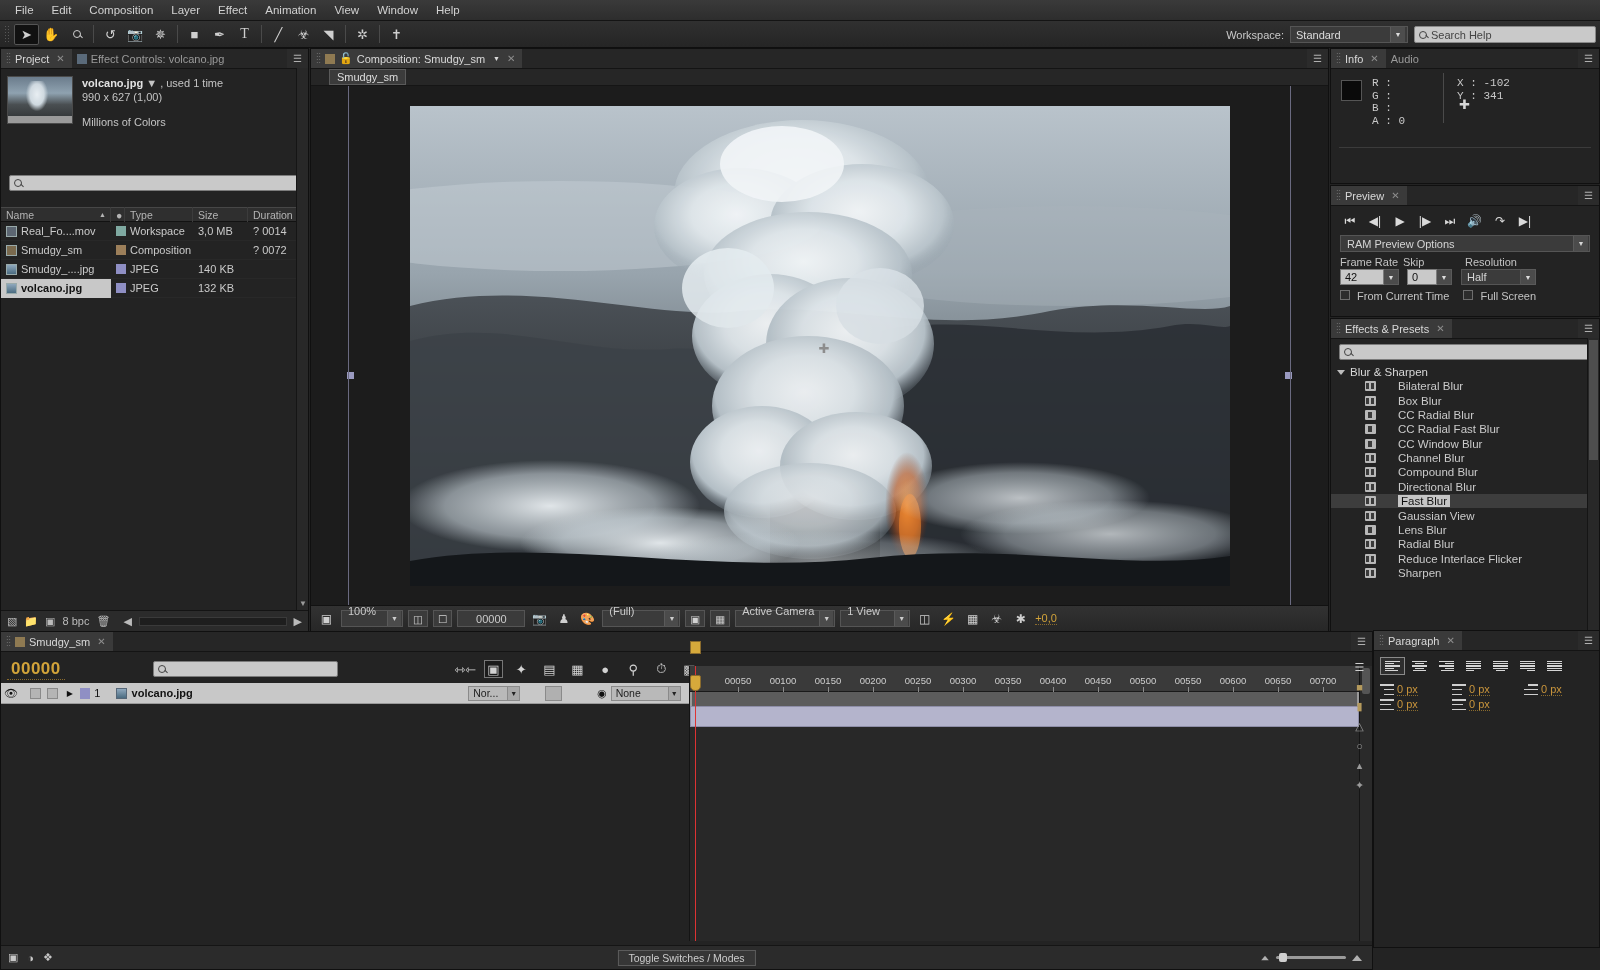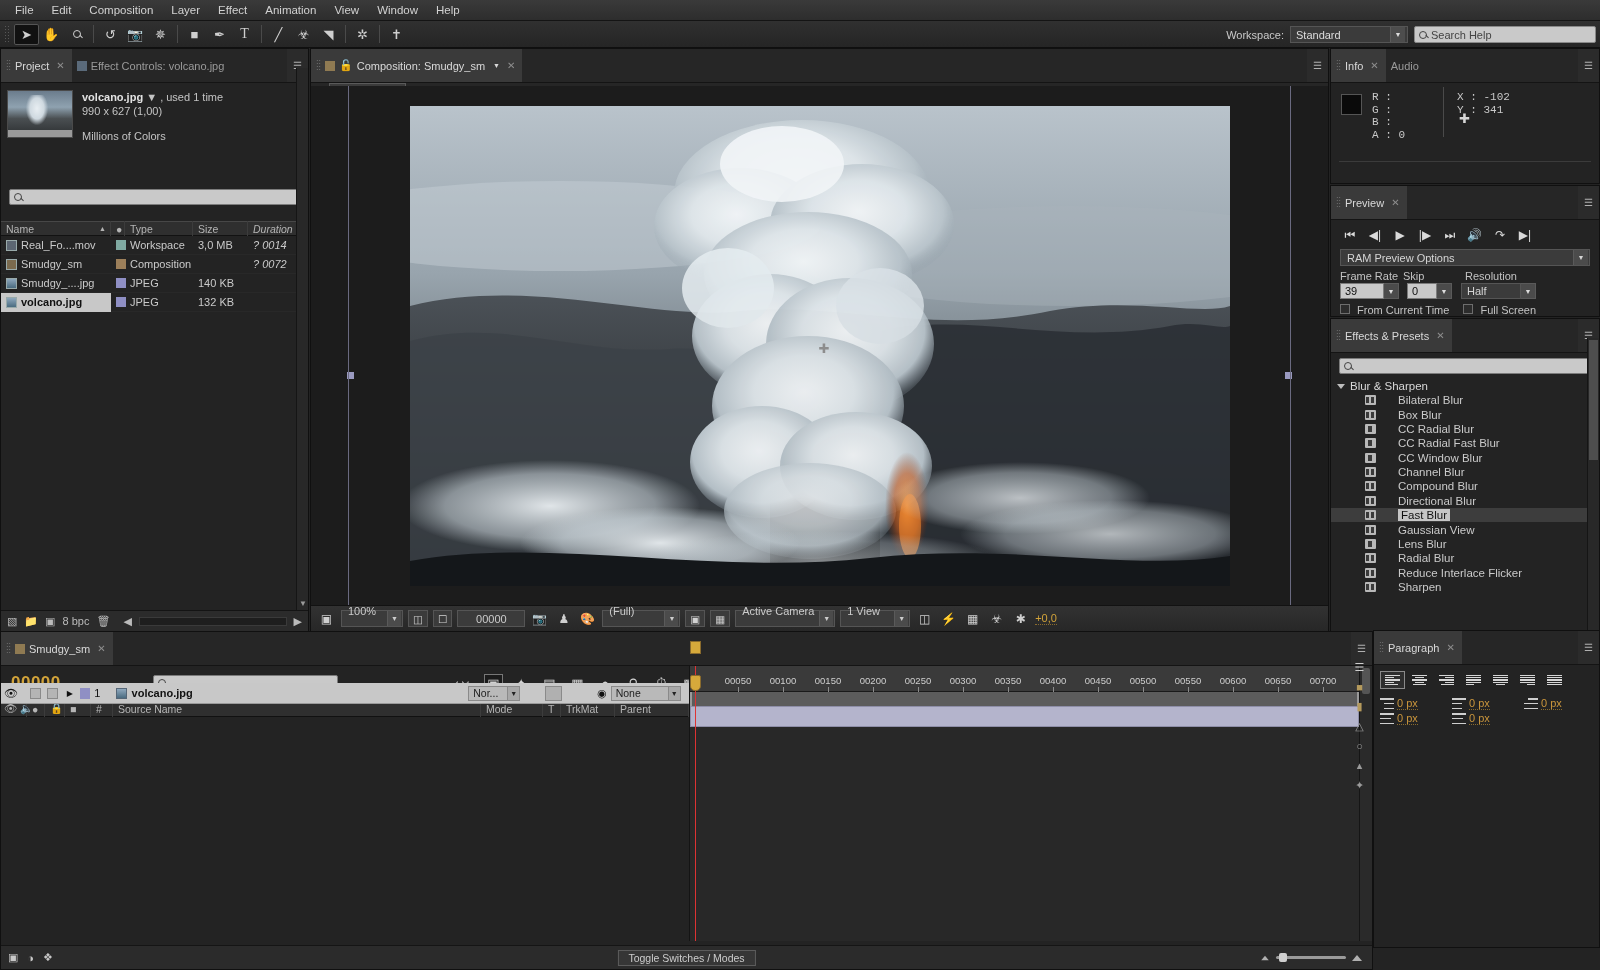--- a/index.html
+++ b/index.html
@@ -51,21 +51,21 @@
     display:flex; align-items:center; padding-left:4px; gap:4px;
   }
   .mag { width:8px; height:8px; border:1.4px solid #444; border-radius:50%;
     position:relative; display:inline-block; flex:none; }
   .mag::after { content:''; position:absolute; width:4px; height:1.4px; background:#444;
     transform:rotate(45deg); right:-3px; bottom:0px; }
   .mag.lt { border-color:#cfcfcf; } .mag.lt::after { background:#cfcfcf; }
 
   
   .panel { position:absolute; background:#232323; border:1px solid #101010; }
-  .ptabs { height:34px; background:#2b2b2b; display:flex; align-items:stretch;
+  .ptabs { height:20px; background:#2b2b2b; display:flex; align-items:stretch;
     border-bottom:1px solid #141414; }
   .ptab { display:flex; align-items:center; padding:0 7px 0 5px; font-size:11px;
     color:#9a9a9a; gap:4px; cursor:default; background:#262626; }
   .ptab.sel { background:#3a3a3a; color:#d9d9d9; }
   .ptab .dots { width:5px; height:13px;
     background-image:radial-gradient(circle,#777 .6px,transparent .7px);
     background-size:2.5px 3px; }
   .ptab .x { font-size:10px; color:#8e8e8e; margin-left:3px; }
   .pmenu { margin-left:auto; padding:0 6px; display:flex; align-items:center;
     color:#b0b0b0; font-size:10px; }
@@ -93,21 +93,21 @@
   .ptbl-head div { padding-left:5px; border-right:1px solid #3c3c3c; height:15px;
     display:flex; align-items:center; }
   .ptbl-row { display:flex; height:19px; align-items:center; font-size:11px;
     border-bottom:1px solid #282828; color:#cacaca; }
   .ptbl-row.sel .c-name { background:#c8c8c8; color:#111; }
   .ptbl-row div { height:19px; display:flex; align-items:center; padding-left:5px; }
   .c-name { width:110px; gap:4px; }
   .c-ico  { width:14px; }
   .c-type { width:68px; }
   .c-size { width:55px; justify-content:flex-start; }
-  .c-dur  { width:52px;font-style:italic; }
+  .c-dur  { width:52px; }
   .fico { width:11px; height:11px; flex:none; border:1px solid #9aa; }
   .fico.mov { background:#5c6672; }
   .fico.comp{ background:#7a6a4e; }
   .fico.jpg { background:linear-gradient(#8fa8bd,#4a6b80); }
   .tico { width:10px; height:10px; flex:none; }
   .proj-foot { position:absolute; left:0; right:0; bottom:0; height:21px;
     background:#2b2b2b; border-top:1px solid #141414;
     display:flex; align-items:center; gap:7px; padding:0 6px; font-size:11px; color:#bbb;}
   .scrollv { position:absolute; right:0; top:19px; bottom:21px; width:12px; background:#282828;
     border-left:1px solid #151515; }
@@ -639,21 +639,21 @@
       <span>RAM Preview Options</span>
       <span class="arw">▼</span>
     </div>
     <div class="lblrow">
       <span style="width:63px">Frame Rate</span>
       <span style="width:62px">Skip</span>
       <span>Resolution</span>
     </div>
     <div class="ctlrow">
       <div class="numbox" style="width:44px">
-        <span>39</span>
+        <span>42</span>
       </div>
       <div class="numarw">▼</div>
       <div class="numbox" style="width:30px;margin-left:8px">
         <span>0</span>
       </div>
       <div class="numarw">▼</div>
       <div class="selbox" style="width:60px;margin-left:9px">
         <span>Half</span>
       </div>
       <div class="numarw">▼</div>

